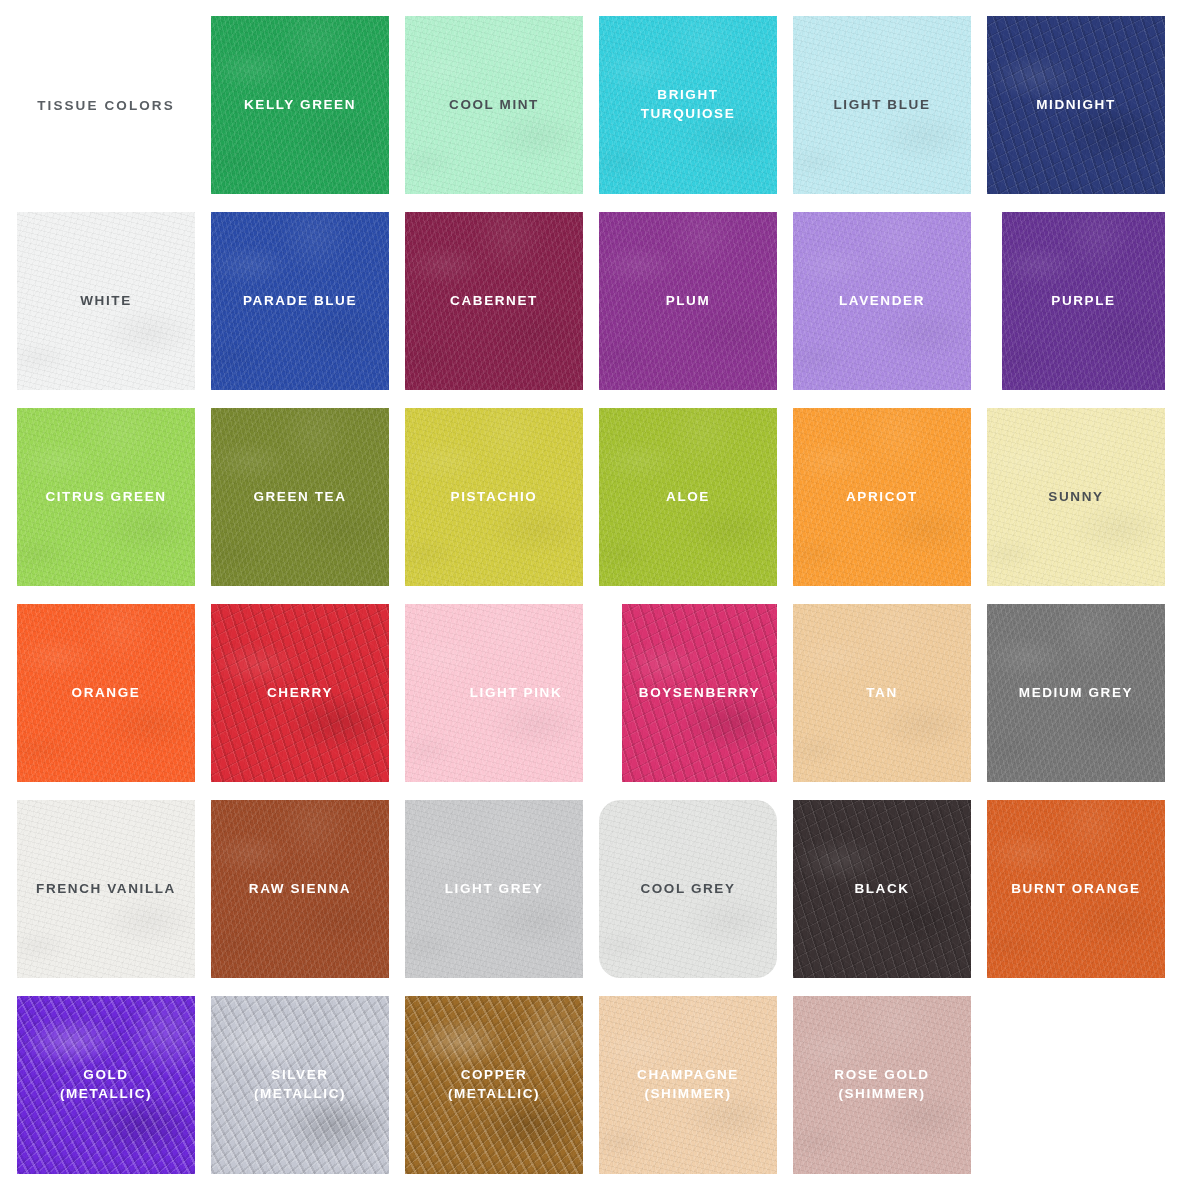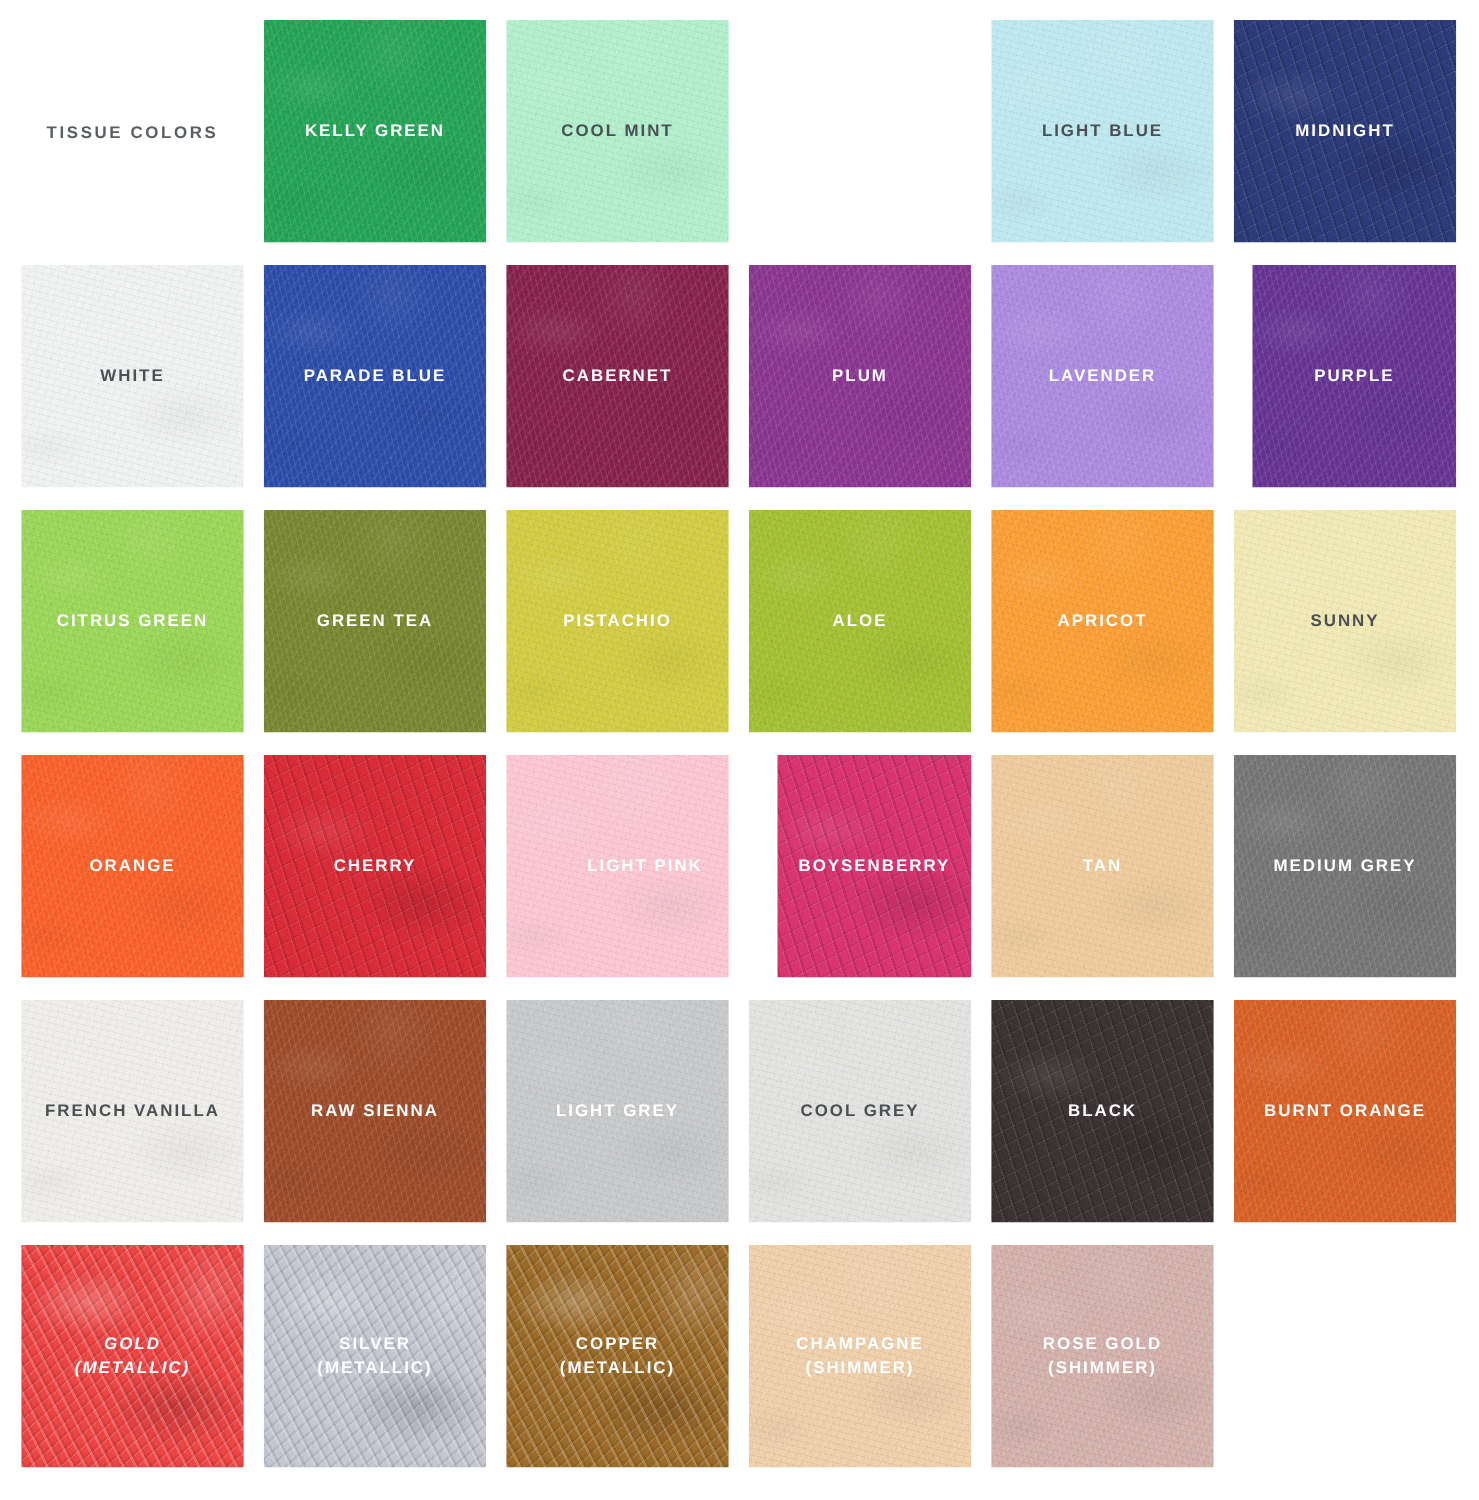--- a/index.html
+++ b/index.html
@@ -141,20 +141,26 @@
 <div class="cell" style="grid-area: 1 / 2;">
       <div class="swatch finish-tissue" title="KELLY GREEN" style="background-color: rgb(34, 163, 85);">
         <span class="swatch-label label-on-dark">KELLY GREEN</span>
       </div>
     </div>
     <div class="cell" style="grid-area: 1 / 3;">
       <div class="swatch finish-tissue" title="COOL MINT" style="background-color: rgb(178, 240, 205);">
         <span class="swatch-label label-on-light">COOL MINT</span>
       </div>
     </div>
+    <div class="cell" style="grid-area: 1 / 4;">
+      <div class="swatch finish-tissue" title="BRIGHT TURQUIOSE" style="background-color: rgb(53, 207, 221);">
+        <span class="swatch-label label-on-dark">BRIGHT
+TURQUIOSE</span>
+      </div>
+    </div>
     <div class="cell" style="grid-area: 1 / 5;">
       <div class="swatch finish-tissue" title="LIGHT BLUE" style="background-color: rgb(191, 233, 240);">
         <span class="swatch-label label-on-light">LIGHT BLUE</span>
       </div>
     </div>
     <div class="cell" style="grid-area: 1 / 6;">
       <div class="swatch finish-crinkle" title="MIDNIGHT" style="background-color: rgb(44, 59, 121);">
         <span class="swatch-label label-on-dark">MIDNIGHT</span>
       </div>
     </div>
@@ -256,37 +262,37 @@
     <div class="cell" style="grid-area: 5 / 2;">
       <div class="swatch finish-tissue" title="RAW SIENNA" style="background-color: rgb(156, 74, 40);">
         <span class="swatch-label label-on-dark">RAW SIENNA</span>
       </div>
     </div>
     <div class="cell" style="grid-area: 5 / 3;">
       <div class="swatch finish-tissue" title="LIGHT GREY" style="background-color: rgb(200, 201, 203);">
         <span class="swatch-label label-on-dark">LIGHT GREY</span>
       </div>
     </div>
-    <div class="cell" style="grid-area: 5 / 4;">
+    <div class="cell" style="grid-area: 5 / 4; border-radius: 21px;">
       <div class="swatch finish-tissue" title="COOL GREY" style="background-color: rgb(227, 228, 226);">
         <span class="swatch-label label-on-light">COOL GREY</span>
       </div>
     </div>
     <div class="cell" style="grid-area: 5 / 5;">
       <div class="swatch finish-crinkle" title="BLACK" style="background-color: rgb(59, 50, 51);">
         <span class="swatch-label label-on-dark">BLACK</span>
       </div>
     </div>
     <div class="cell" style="grid-area: 5 / 6;">
       <div class="swatch finish-tissue" title="BURNT ORANGE" style="background-color: rgb(216, 95, 36);">
         <span class="swatch-label label-on-dark">BURNT ORANGE</span>
       </div>
     </div>
     <div class="cell" style="grid-area: 6 / 1;">
-      <div class="swatch finish-metallic" title="GOLD (METALLIC)" style="background-color: #ef4444; font-style: italic;">
+      <div class="swatch finish-metallic" title="GOLD (METALLIC)" style="background-color: #6d28d9;">
         <span class="swatch-label label-on-dark">GOLD
 (METALLIC)</span>
       </div>
     </div>
     <div class="cell" style="grid-area: 6 / 2;">
       <div class="swatch finish-metallic" title="SILVER (METALLIC)" style="background-color: rgb(196, 199, 210);">
         <span class="swatch-label label-on-dark">SILVER
 (METALLIC)</span>
       </div>
     </div>

